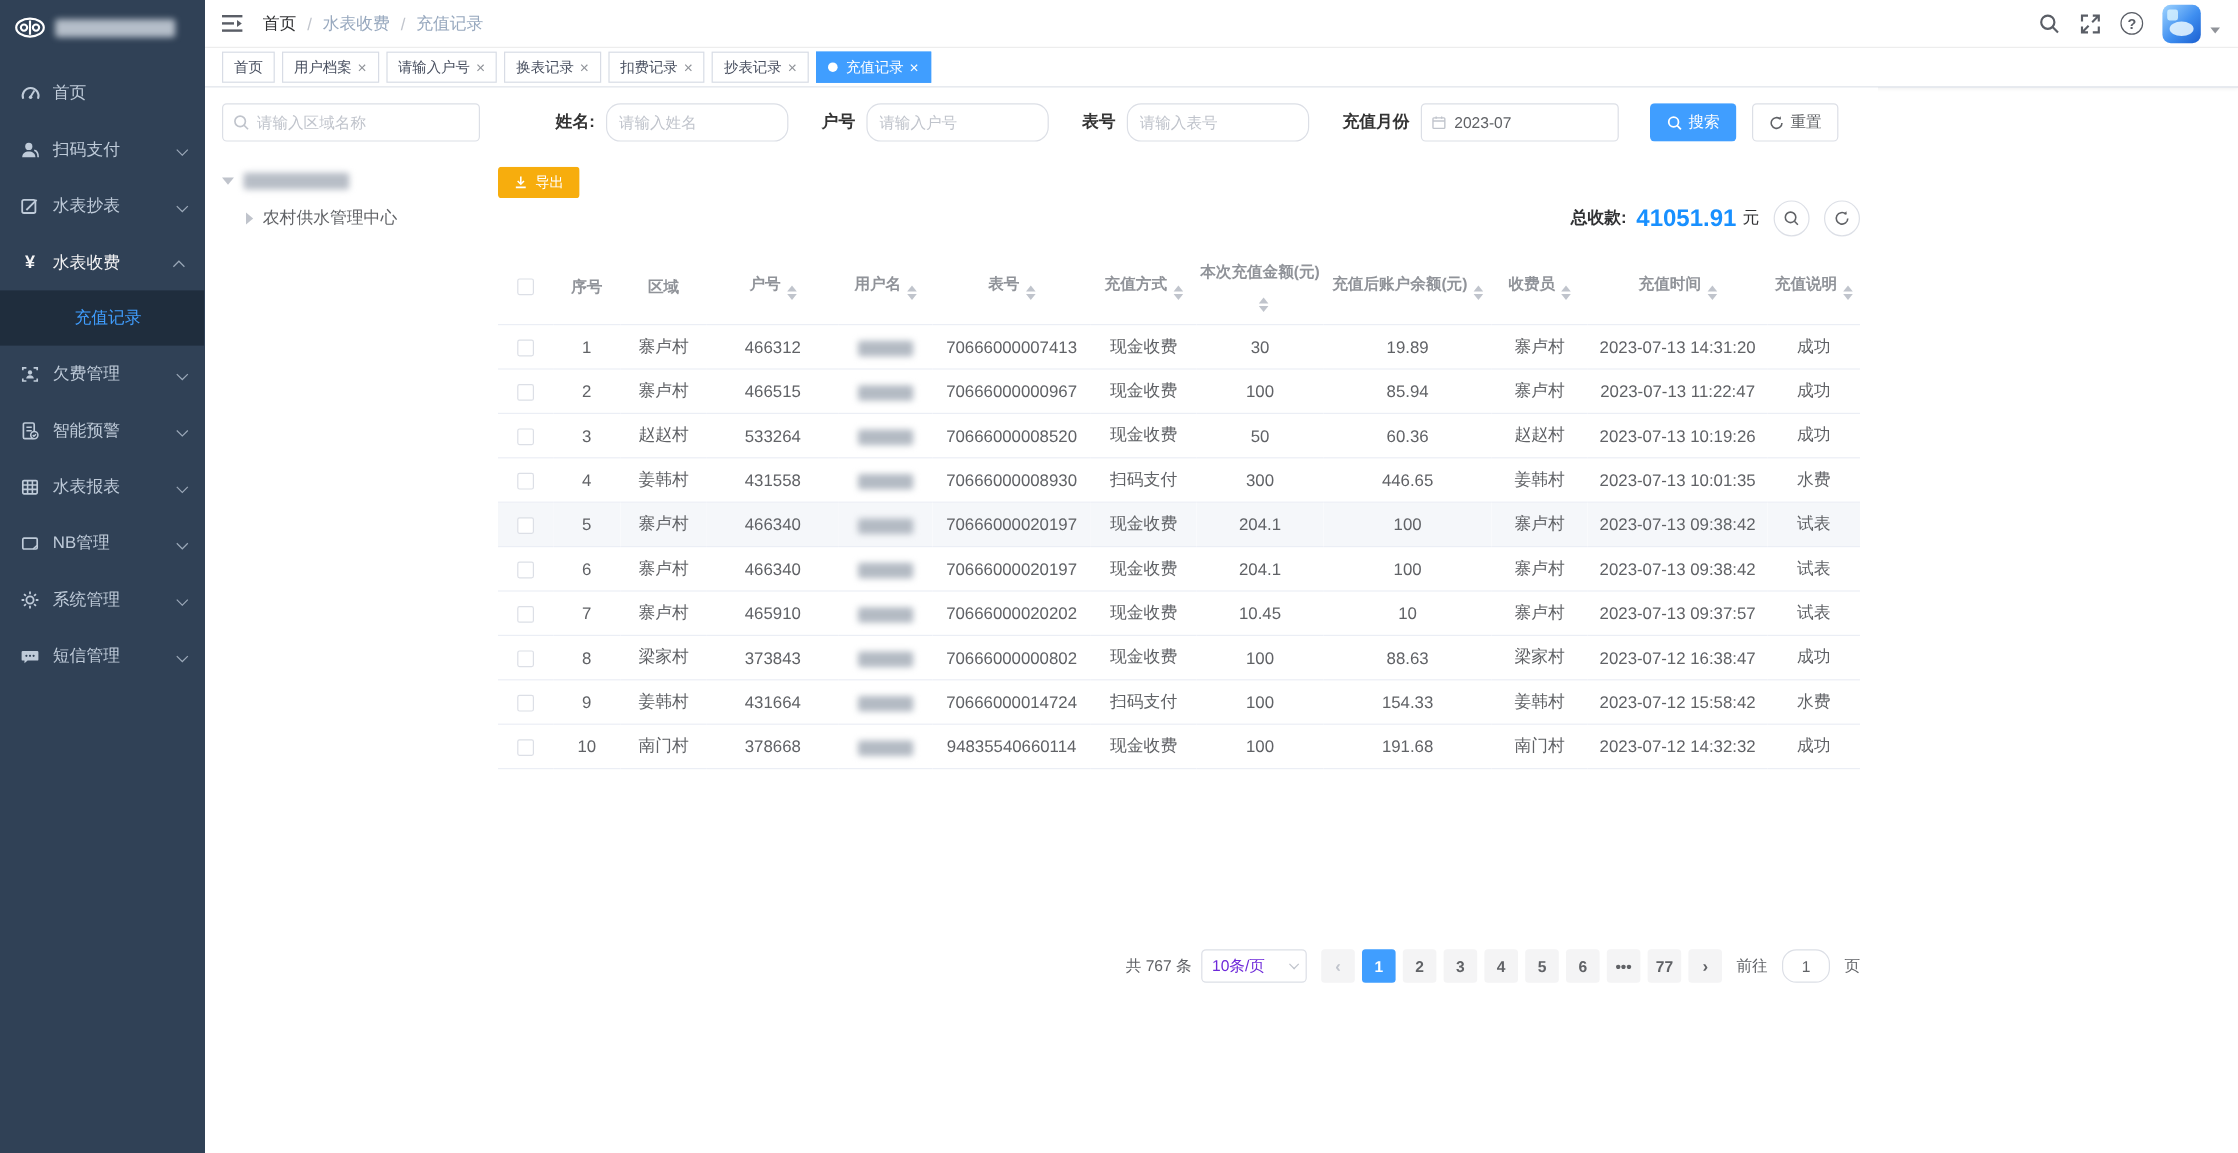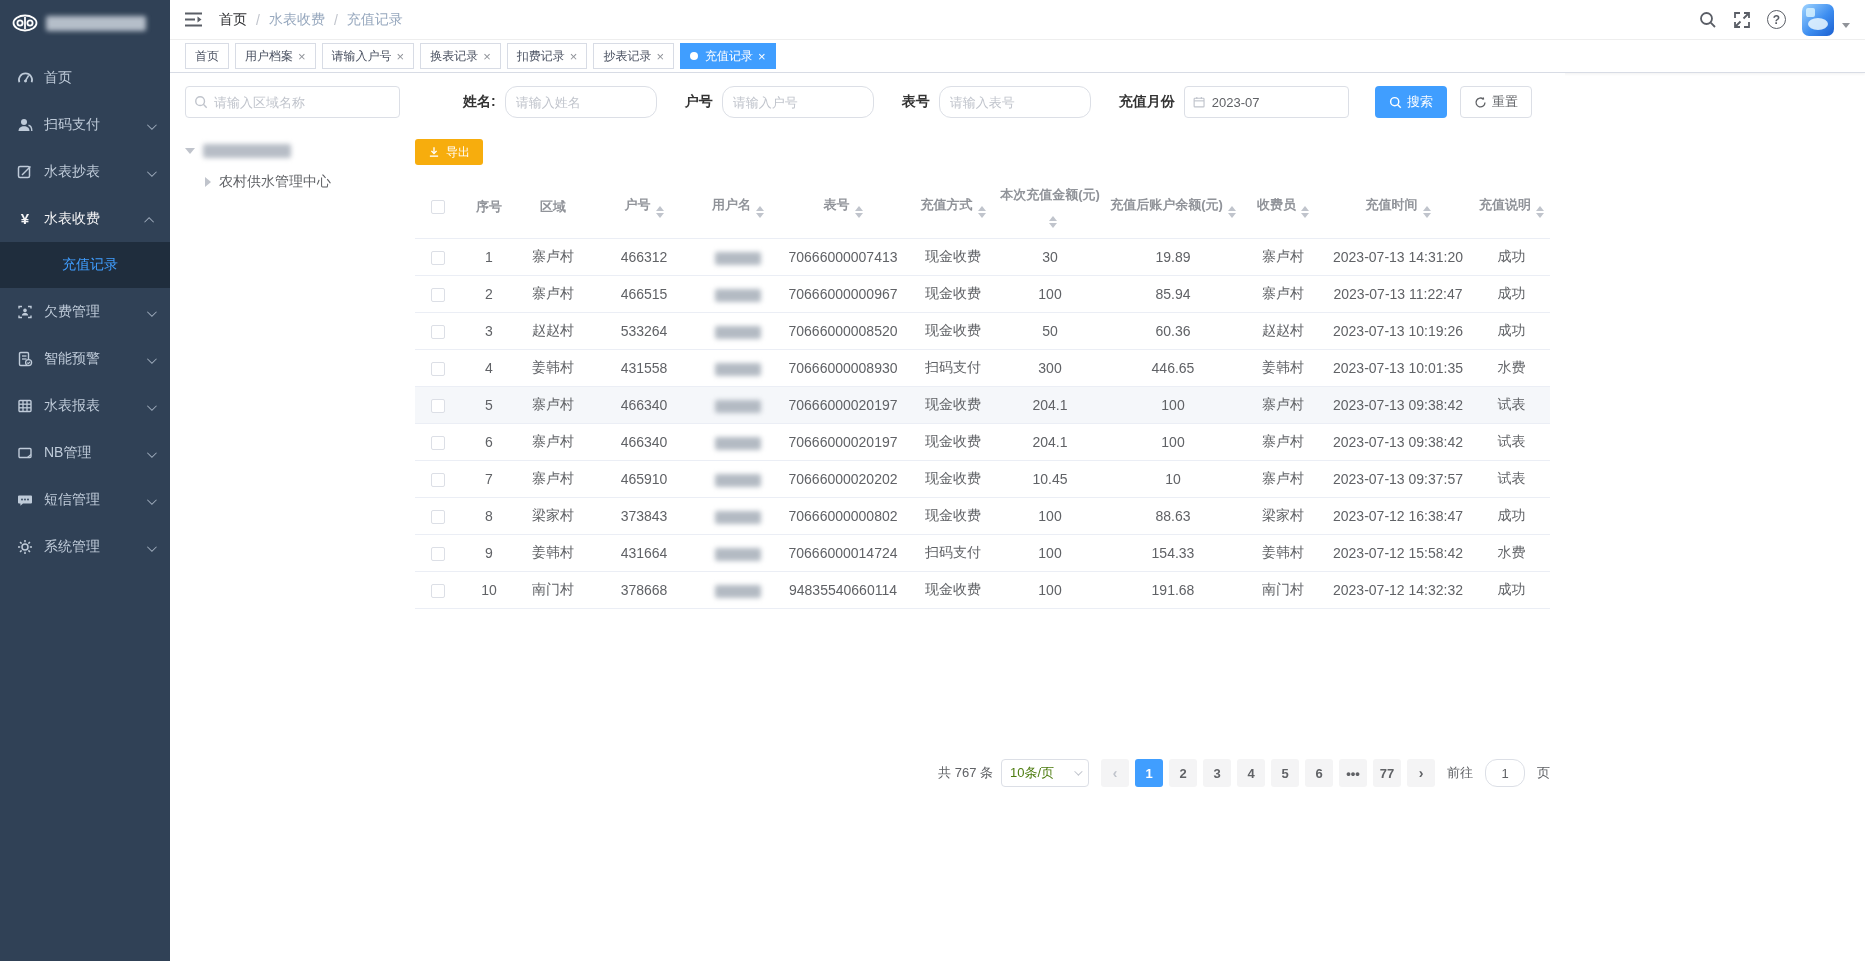--- a/index.html
+++ b/index.html
@@ -90,21 +90,21 @@
   tbody tr:last-child td{border-bottom:1px solid #ebeef5;}
   .cb{display:inline-block;width:14px;height:14px;border:1px solid #dcdfe6;border-radius:2px;background:#fff;vertical-align:middle;cursor:pointer;}
   .sort{display:inline-flex;flex-direction:column;gap:2px;margin-left:5px;vertical-align:-2px;}
   .sort i{display:block;width:0;height:0;border-left:4px solid transparent;border-right:4px solid transparent;}
   .sort .up{border-bottom:5px solid #c0c4cc;}
   .sort .dn{border-top:5px solid #c0c4cc;}
   .name-blur{width:46px;height:13px;background:#b3bac3;vertical-align:middle;}
 
   
   .pagination{display:flex;align-items:center;justify-content:flex-end;margin-top:150px;font-size:13px;color:#606266;gap:8px;padding-bottom:20px;}
-  .pg-select{width:88px;height:28px;border:1px solid #dcdfe6;border-radius:4px;display:flex;align-items:center;padding:0 8px;justify-content:space-between;cursor:pointer;color:#4d7c0f;}
+  .pg-select{width:88px;height:28px;border:1px solid #dcdfe6;border-radius:4px;display:flex;align-items:center;padding:0 8px;justify-content:space-between;cursor:pointer;color:#6d28d9;}
   .pg-select .chev{border-color:#c0c4cc;width:6px;height:6px;}
   .pager{display:flex;align-items:center;gap:6px;margin:0 4px;}
   .pg-btn{min-width:28px;height:28px;background:#f4f4f5;border-radius:3px;display:flex;align-items:center;justify-content:center;font-weight:700;color:#606266;cursor:pointer;padding:0 4px;}
   .pg-btn.active{background:#409eff;color:#fff;}
   .pg-arrow{font-size:14px;}
   .pg-arrow.disabled{color:#c0c4cc;}
   .goto-inp{width:40px;height:28px;text-align:center;margin:0 4px;}
 </style>
 </head>
 <body>
@@ -204,46 +204,46 @@
             <rect x="2" y="3.5" width="12" height="9" rx="1" fill="none" stroke="currentColor" stroke-width="1.4"></rect>
             <line x1="10.5" y1="12.5" x2="14" y2="9.5" stroke="currentColor" stroke-width="1.3"></line>
           </svg>
       </span>
       <span class="mi-label">NB管理</span>
       <span class="mi-chev"><i class="chev down"></i></span>
     </div>
     <div class="menu-item">
       <span class="mi-icon">
         <svg width="16" height="16" viewBox="0 0 16 16">
-            <path d="M2 3.5h12a1 1 0 0 1 1 1v6a1 1 0 0 1-1 1H6l-2.6 2.2V11.5H2a1 1 0 0 1-1-1v-6a1 1 0 0 1 1-1z" fill="currentColor"></path>
-            <circle cx="5" cy="7.5" r=".9" fill="#304156"></circle>
-            <circle cx="8" cy="7.5" r=".9" fill="#304156"></circle>
-            <circle cx="11" cy="7.5" r=".9" fill="#304156"></circle>
-          </svg>
-      </span>
-      <span class="mi-label">短信管理</span>
-      <span class="mi-chev"><i class="chev down"></i></span>
-    </div>
-    <div class="menu-item">
-      <span class="mi-icon">
-        <svg width="16" height="16" viewBox="0 0 16 16">
             <circle cx="8" cy="8" r="3" fill="none" stroke="currentColor" stroke-width="1.5"></circle>
             <g stroke="currentColor" stroke-width="1.5">
               <line x1="8" y1="1" x2="8" y2="3.2"></line>
               <line x1="8" y1="12.8" x2="8" y2="15"></line>
               <line x1="1" y1="8" x2="3.2" y2="8"></line>
               <line x1="12.8" y1="8" x2="15" y2="8"></line>
               <line x1="3.05" y1="3.05" x2="4.6" y2="4.6"></line>
               <line x1="11.4" y1="11.4" x2="12.95" y2="12.95"></line>
               <line x1="3.05" y1="12.95" x2="4.6" y2="11.4"></line>
               <line x1="11.4" y1="4.6" x2="12.95" y2="3.05"></line>
             </g>
           </svg>
       </span>
       <span class="mi-label">系统管理</span>
+      <span class="mi-chev"><i class="chev down"></i></span>
+    </div>
+    <div class="menu-item">
+      <span class="mi-icon">
+        <svg width="16" height="16" viewBox="0 0 16 16">
+            <path d="M2 3.5h12a1 1 0 0 1 1 1v6a1 1 0 0 1-1 1H6l-2.6 2.2V11.5H2a1 1 0 0 1-1-1v-6a1 1 0 0 1 1-1z" fill="currentColor"></path>
+            <circle cx="5" cy="7.5" r=".9" fill="#304156"></circle>
+            <circle cx="8" cy="7.5" r=".9" fill="#304156"></circle>
+            <circle cx="11" cy="7.5" r=".9" fill="#304156"></circle>
+          </svg>
+      </span>
+      <span class="mi-label">短信管理</span>
       <span class="mi-chev"><i class="chev down"></i></span>
     </div>
   </nav>
 </aside>
 
 <div class="main-wrap">
 
   <header class="topbar">
     <span class="fold-icon">
       <svg width="18" height="15" viewBox="0 0 18 15">
@@ -369,20 +369,37 @@
       <div class="main-panel">
         <div class="export-row">
           <button class="btn btn-export">
             <svg width="12" height="12" viewBox="0 0 16 16">
                 <line x1="8" y1="1.5" x2="8" y2="9" stroke="#fff" stroke-width="1.8"></line>
                 <path d="M4.5 6.5L8 10l3.5-3.5" fill="none" stroke="#fff" stroke-width="1.8"></path>
                 <line x1="2.5" y1="13.5" x2="13.5" y2="13.5" stroke="#fff" stroke-width="1.8"></line>
               </svg>
             <span>导出</span>
           </button>
+        </div>
+        <div class="total-row">
+          <span class="total-label">总收款:</span>
+          <span class="total-val">41051.91</span>
+          <span class="total-unit">元</span>
+          <span class="circ-btn">
+            <svg width="14" height="14" viewBox="0 0 16 16">
+                <circle cx="7" cy="7" r="5" fill="none" stroke="currentColor" stroke-width="1.5"></circle>
+                <line x1="10.7" y1="10.7" x2="14" y2="14" stroke="currentColor" stroke-width="1.5"></line>
+              </svg>
+          </span>
+          <span class="circ-btn">
+            <svg width="14" height="14" viewBox="0 0 16 16">
+                <path d="M13.5 8a5.5 5.5 0 1 1-1.8-4.1" fill="none" stroke="currentColor" stroke-width="1.5"></path>
+                <path d="M12.2 1.2l.3 3.1-3.1-.4z" fill="currentColor"></path>
+              </svg>
+          </span>
         </div>
 
         <table>
           <colgroup>
             <col style="width:46px">
               <col style="width:56px">
               <col style="width:72px">
               <col style="width:110px">
               <col style="width:78px">
               <col style="width:132px">

